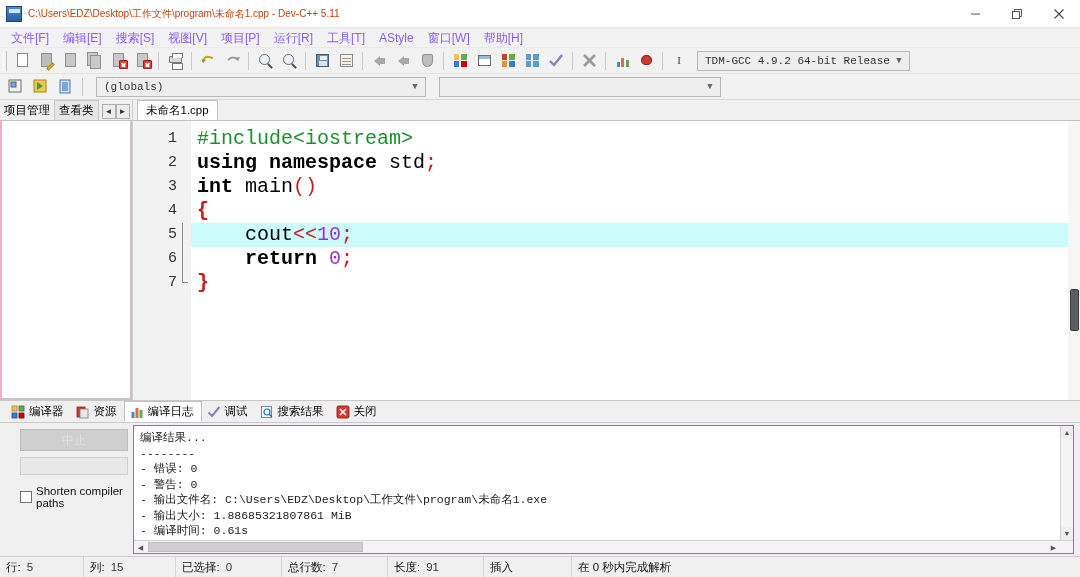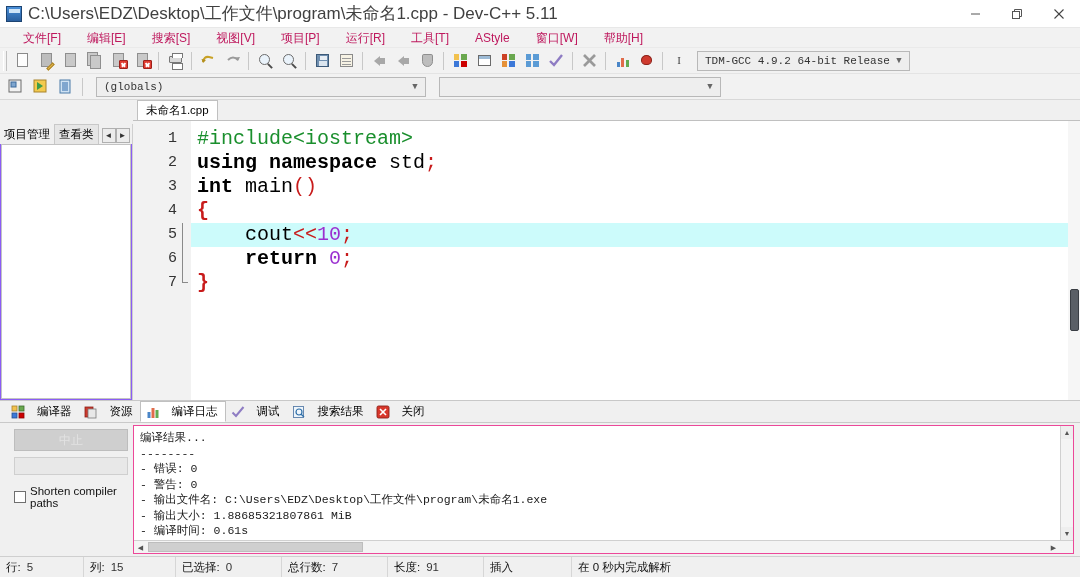--- a/index.html
+++ b/index.html
@@ -36,22 +36,22 @@
     position: relative;
     flex: 0 0 auto;
   }
   .app-icon::after {
     content: "";
     position: absolute; left: 2px; top: 2px;
     width: 11px; height: 4px;
     background: #cfe4f7;
   }
   .title-text {
-    font-size: 17px;
-    color: #404040;
+    font-size: 10px;
+    color: #c2410c;
     white-space: nowrap;
     flex: 1 1 auto;
   }
   .wbtns { display: flex; height: 28px; flex: 0 0 auto; }
   .wbtn {
     width: 42px; height: 28px;
     display: flex; align-items: center; justify-content: center;
     color: #555; font-size: 13px;
   }
   .wbtn.close { color: #444; }
@@ -63,24 +63,23 @@
     background: #f2f2f2;
     display: flex;
     align-items: center;
     padding-left: 4px;
     flex: 0 0 auto;
     border-bottom: 1px solid #eaeaea;
   }
   .menuitem {
     padding: 1px 7px;
     font-size: 12px;
-    color: #be185d;
+    color: #8b5cf6;
     white-space: nowrap;
     line-height: 18px;
-    margin-left: 12px;
   }
 
   
   .toolbar-row {
     display: flex;
     align-items: center;
     background: #f2f2f2;
     height: 26px;
     flex: 0 0 auto;
     padding-left: 3px;
@@ -226,23 +225,22 @@
     flex: 1 1 auto;
     display: flex;
     min-height: 0;
     background: #f0f0f0;
   }
   .leftpane {
     width: 133px;
     flex: 0 0 auto;
     display: flex;
     flex-direction: column;
-    background: #8b5cf6;
+    background: #f9a8d4;
     border-right: 1px solid #cfcfcf;
-    margin-top: 24px;
   }
   .tabstrip {
     height: 20px;
     display: flex;
     align-items: flex-end;
     background: #f0f0f0;
     flex: 0 0 auto;
   }
   .ltab {
     font-size: 11.5px;
@@ -373,39 +371,39 @@
     border-top: 1px solid #c8c8c8;
   }
   .btabs {
     height: 21px;
     display: flex; align-items: center;
     padding-left: 6px;
     background:#f0f0f0;
     flex: 0 0 auto;
   }
   .btab {
-    display:flex; align-items:center; gap:12px;
+    display:flex; align-items:center; gap:4px;
     font-size: 11.5px;
     padding: 2px 7px 2px 5px;
     color:#000; white-space:nowrap;
     line-height:15px;
   }
   .btab.sel { background:#ffffff; border:1px solid #c0c0c0; border-bottom:1px solid #fff; }
   .bi { width:14px; height:14px; position:relative; flex:0 0 auto; }
 
   .bcontent {
     flex: 1 1 auto;
     display: flex;
     min-height: 0;
     background:#f0f0f0;
     border-top: 1px solid #c9c9c9;
   }
   .bleft {
     width: 133px; flex:0 0 auto;
-    padding: 6px 5px 4px 14px;
+    padding: 6px 5px 4px 20px;
     display:flex; flex-direction:column; gap:6px;
   }
   .abortbtn {
     height: 22px;
     background: #cfcfcf;
     border: 1px solid #bdbdbd;
     color: #e2e2e2;
     font-size: 12px;
     display:flex; align-items:center; justify-content:center;
   }

